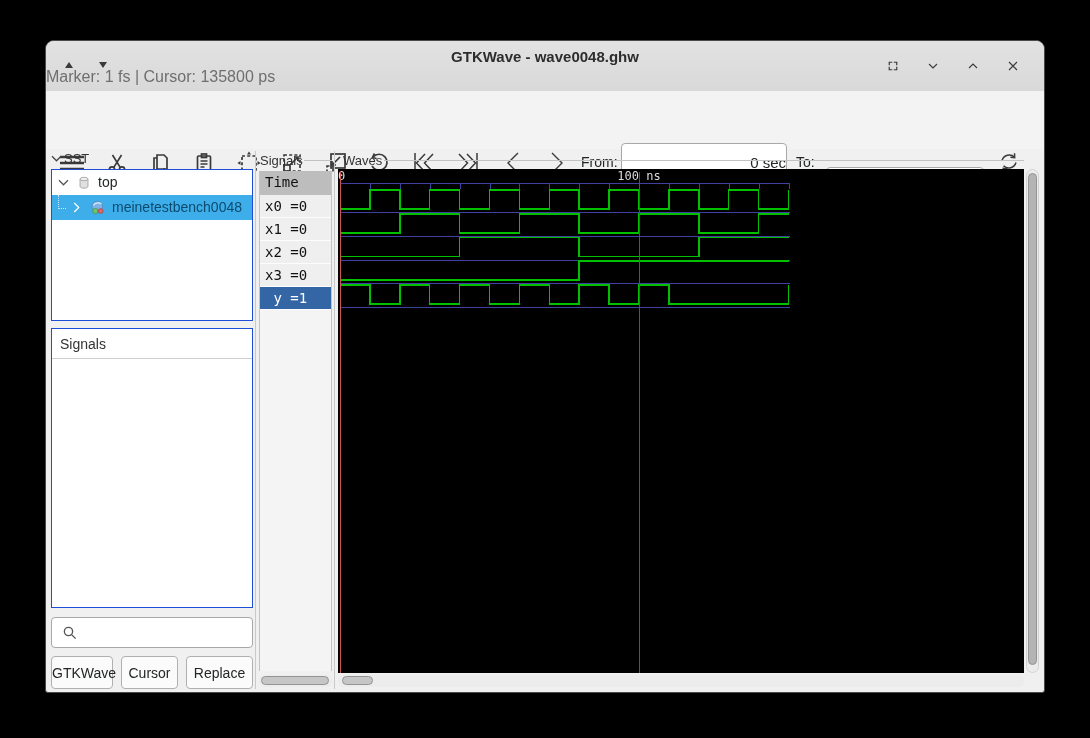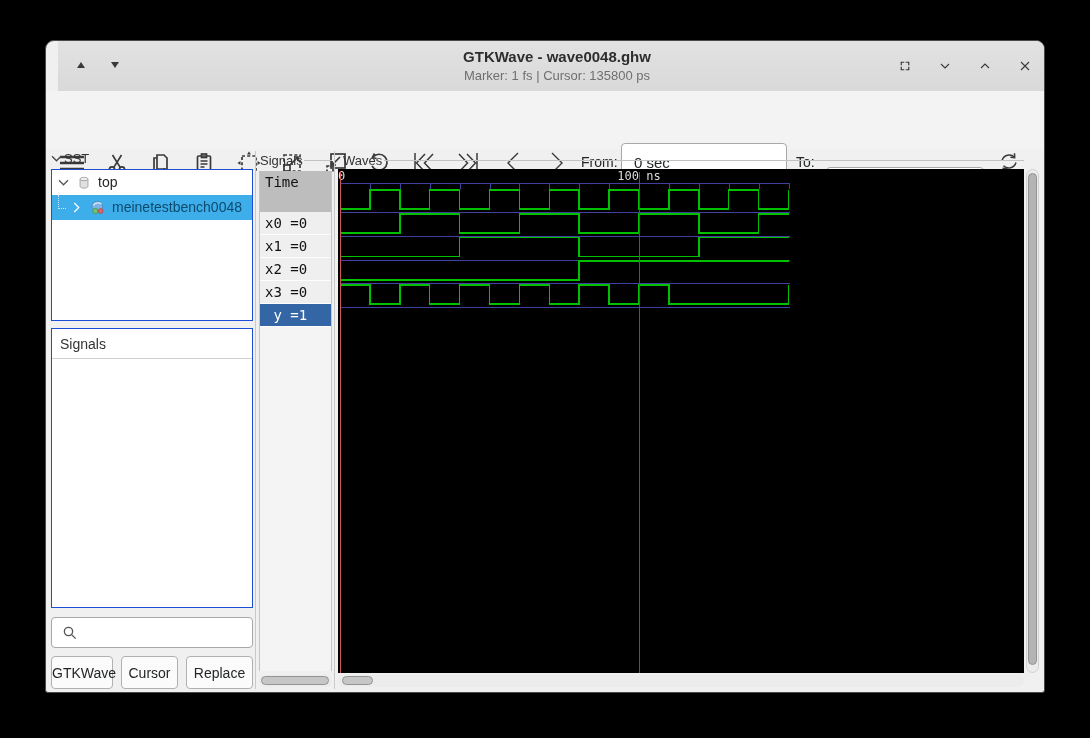--- a/index.html
+++ b/index.html
@@ -1,60 +1,60 @@
 <!DOCTYPE html>
 <html><head>
 <meta charset="utf-8">
 <style>
   * { margin:0; padding:0; box-sizing:border-box; }
   html,body { width:1090px; height:738px; background:#000; overflow:hidden;
     font-family:"Liberation Sans","DejaVu Sans",sans-serif; }
   .window { position:absolute; left:45px; top:40px; width:1000px; height:653px;
     background:#f0f0f0; border:1px solid #4a4a4a; border-radius:9px 9px 3px 3px; overflow:hidden; }
   
-  .titlebar { position:absolute; left:12px; top:0; width:100%; height:66px;
+  .titlebar { position:absolute; left:0; top:0; width:100%; height:66px;
     background:linear-gradient(#e2e2e2,#d6d6d6); border-bottom:1px solid #c0c0c0;padding-left:21px; }
   .tb-arrow { position:absolute; top:18px; width:22px; height:16px; border:none; background:none; cursor:pointer;
     color:#3a3a3a; font-size:10px; line-height:14px; text-align:center; }
   .win-title { position:absolute; top:7px; left:0; width:100%; text-align:center;
     font-size:15px; font-weight:600; color:#2d2d2d; }
-  .win-subtitle { position:absolute; top:27px; left:0; width:100%; text-align:center;
-    font-size:13px; color:#6f6f6f; }
+  .win-subtitle { position:absolute; top:27px; left:0; width:100%; 
+    font-size:16px; color:#6f6f6f; }
   .tb-right { position:absolute; right:18px; top:12px; display:flex; gap:14px; align-items:center; }
   .tb-btn { width:26px; height:26px; border:none; background:none; cursor:pointer; display:flex;
     align-items:center; justify-content:center; }
   .tb-btn svg { stroke:#3a3a3a; fill:none; stroke-width:1.6; }
   
   .toolbar { position:absolute; left:0; top:50px; width:100%; height:58px; background:#f3f3f3; }
   .tool-btn { position:absolute; top:54px; width:36px; height:36px; border:none; background:none;
     cursor:pointer; display:flex; align-items:center; justify-content:center; }
   .tool-btn svg { stroke:#3a3a3a; fill:none; stroke-width:1.7; }
   .tool-label { position:absolute; top:63px; font-size:14px; color:#232627; }
   .tool-input { position:absolute; top:52px; height:38px; border:1px solid #a8a8a8; border-radius:4px;
-    background:#fff; font-size:15px; color:#232627; padding-left:12px; font-family:inherit; }
+    background:#fff; font-size:15px; color:#232627; padding-left:12px; font-family:inherit;text-align:right; }
   
   .frame-label { position:absolute; font-size:13px; color:#333; }
   .chev { display:inline-block; margin-right:2px; color:#444; }
   .panel-box { position:absolute; background:#fff; border:1px solid #1d4ed8; }
   .tree-row { position:relative; height:25px; line-height:25px; font-size:14px; color:#232627;
     white-space:nowrap; cursor:pointer; display:flex; align-items:center; }
   .tree-row.sel { background:#3daee9; color:#0c4a6e; }
   .list-item { height:25px; line-height:25px; font-size:14px; color:#232627; padding-left:7px; cursor:pointer; }
   .list-item.sel { background:#3daee9; color:#fff; }
   .sig-header { height:30px; line-height:30px; padding-left:8px; font-size:14px; color:#333;
     border-bottom:1px solid #cfcfcf; }
   .search-box { position:absolute; background:#fff; border:1px solid #a8a8a8; border-radius:4px; }
   .act-btn { position:absolute; top:615px; height:33px; background:#fbfbfb; border:1px solid #b0b0b0;
     border-radius:4px; font-size:14px; color:#232627; cursor:pointer; font-family:inherit; }
   .divider { position:absolute; width:1px; background:#c9c9c9; }
   
   .values-panel { position:absolute; left:213px; top:130px; width:73px; height:500px; background:#f4f4f4;
     border:1px solid #c4c4c4; border-top:none; border-bottom:none;
     font-family:"DejaVu Sans Mono","Liberation Mono",monospace; }
-  .val-header { height:41px; line-height:23px; background:#bdbdbd; color:#111; font-size:14px;
+  .val-header { height:24px; line-height:23px; background:#bdbdbd; color:#111; font-size:14px;
     padding-left:5px; white-space:pre; }
   .val-row { height:23px; line-height:23px; color:#111; font-size:14px; padding-left:5px;
     border-bottom:1px solid #fdfdfd; background:#efefef; white-space:pre; cursor:pointer; }
   .val-row.sel { background:#3465a4; color:#fff; }
   
   .wave-canvas { position:absolute; left:292px; top:128px; width:686px; height:504px; background:#000; cursor:crosshair; }
   .vscroll { position:absolute; left:980px; top:128px; width:13px; height:504px; background:#ececec;
     border:1px solid #d2d2d2; border-radius:7px; }
   .vthumb { position:absolute; left:1px; top:3px; width:9px; height:492px; background:#b4b4b4;
     border:1px solid #949494; border-radius:5px; cursor:grab; }

